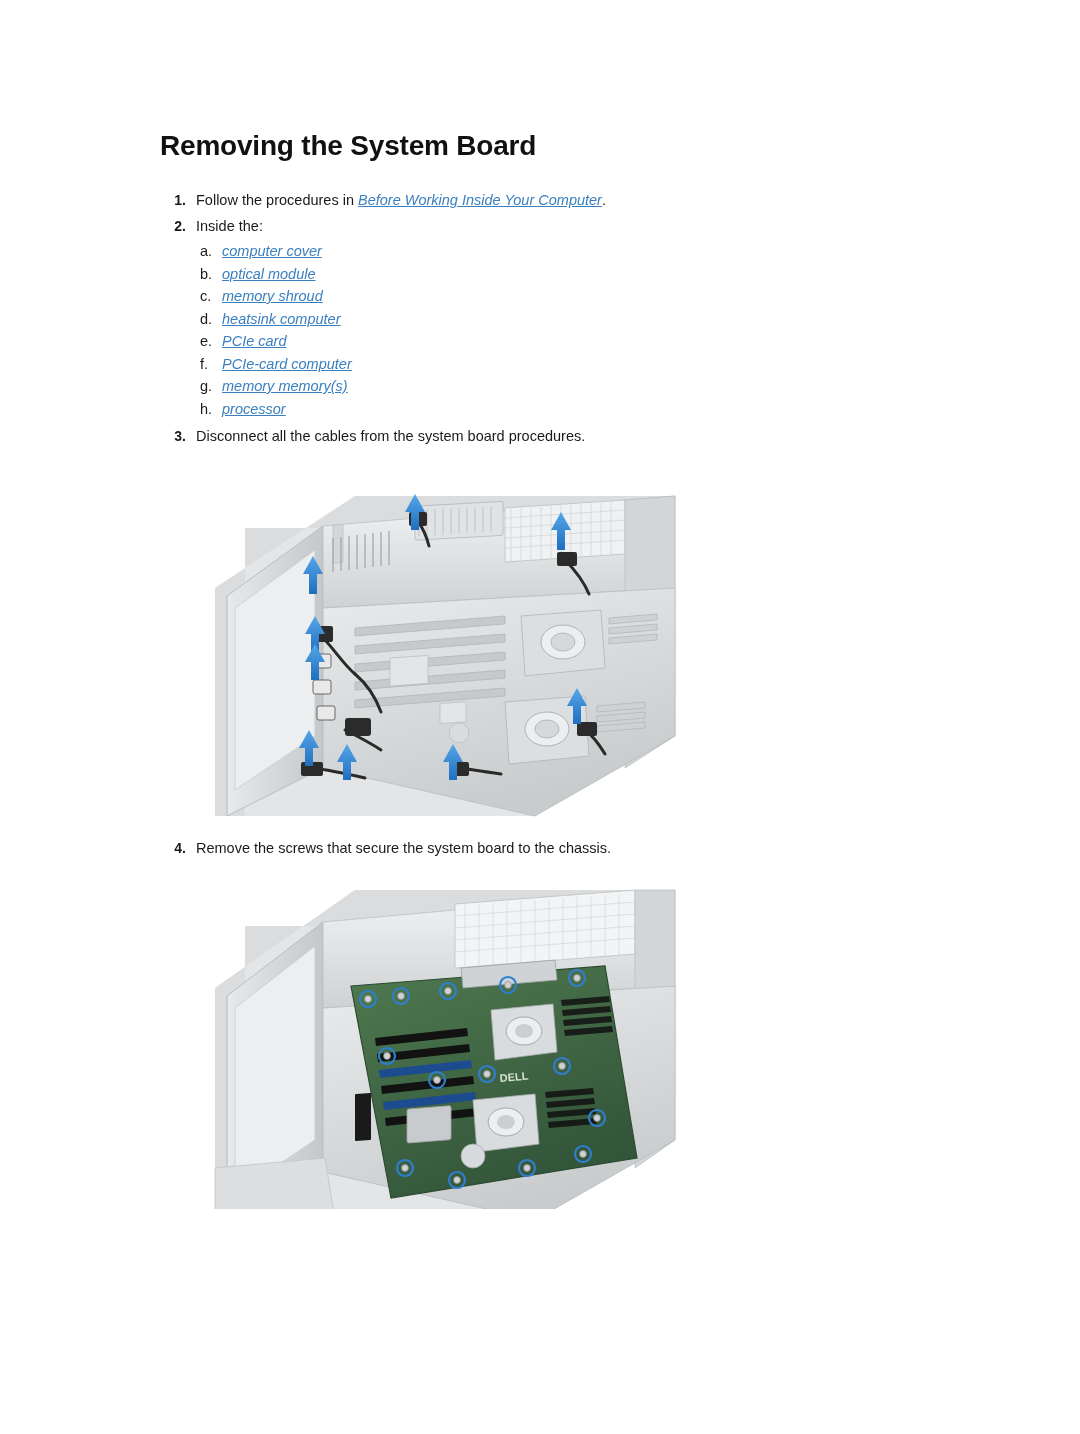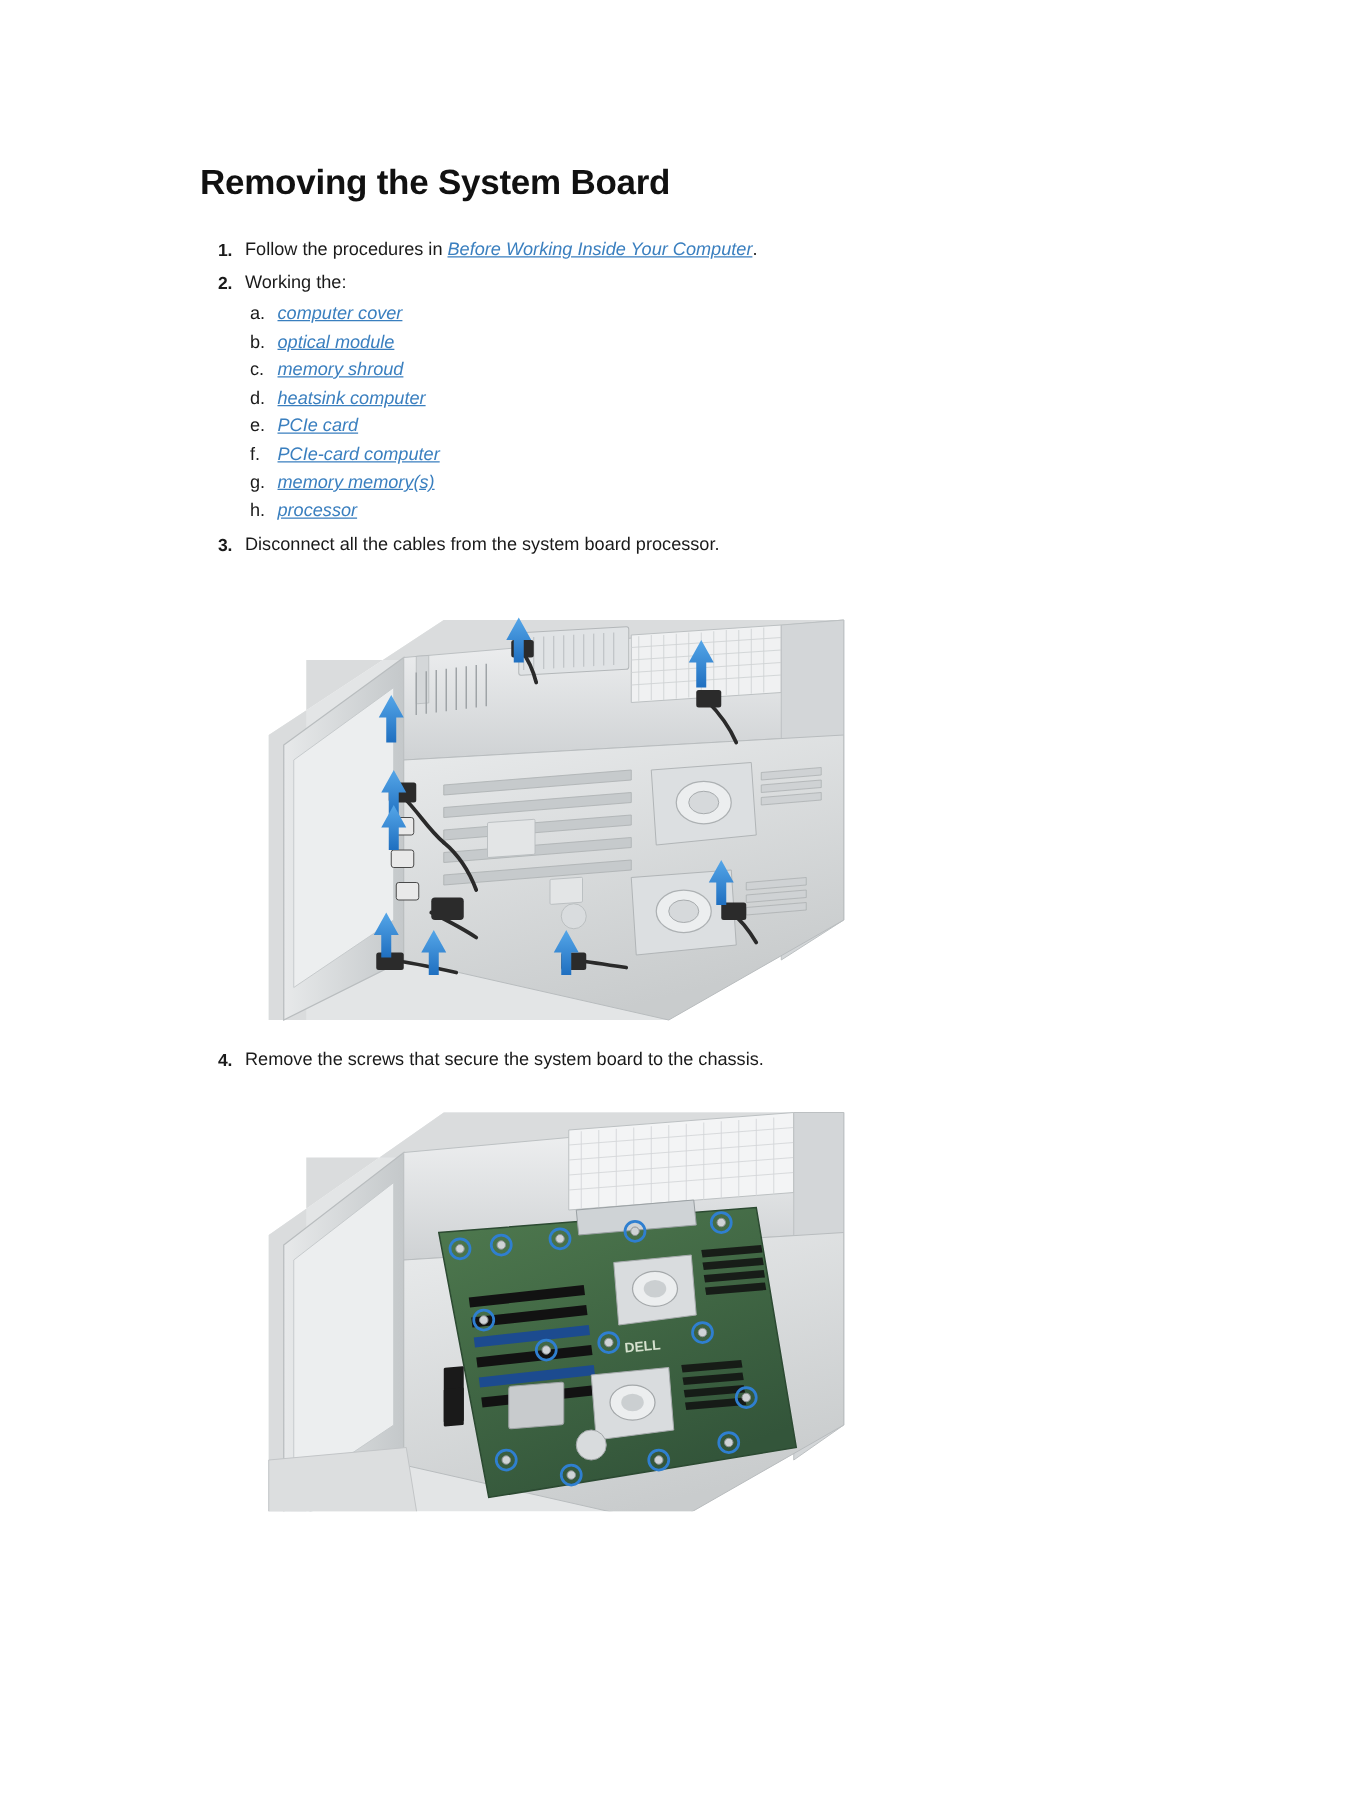--- a/index.html
+++ b/index.html
@@ -112,21 +112,21 @@
 
     <h1 class="title">Removing the System Board</h1>
 
     <div class="step">
       <div class="step-num">1.</div>
       <div class="step-text"><span>Follow the procedures in </span><a class="link">Before Working Inside Your Computer</a><span>.</span></div>
     </div>
 
     <div class="step">
       <div class="step-num">2.</div>
-      <div class="step-text">Working the:</div>
+      <div class="step-text">Inside the:</div>
     </div>
 
     <ul class="sublist">
       <li class="subitem">
         <span class="sub-letter">a.</span>
         <a class="link">computer cover</a>
       </li>
       <li class="subitem">
         <span class="sub-letter">b.</span>
         <a class="link">optical module</a>
@@ -152,21 +152,21 @@
         <a class="link">memory memory(s)</a>
       </li>
       <li class="subitem">
         <span class="sub-letter">h.</span>
         <a class="link">processor</a>
       </li>
     </ul>
 
     <div class="step" style="margin-top:4px;">
       <div class="step-num">3.</div>
-      <div class="step-text">Disconnect all the cables from the system board processor.</div>
+      <div class="step-text">Disconnect all the cables from the system board procedures.</div>
     </div>
 
   </div>
 
   <div class="fig-wrap1">
     <svg width="500" height="362" viewBox="0 0 500 362" xmlns="http://www.w3.org/2000/svg">
       <defs>
         <linearGradient id="metalA" x1="0" y1="0" x2="0" y2="1">
           <stop offset="0" stop-color="#f2f3f4"></stop>
           <stop offset="1" stop-color="#cfd2d4"></stop>

